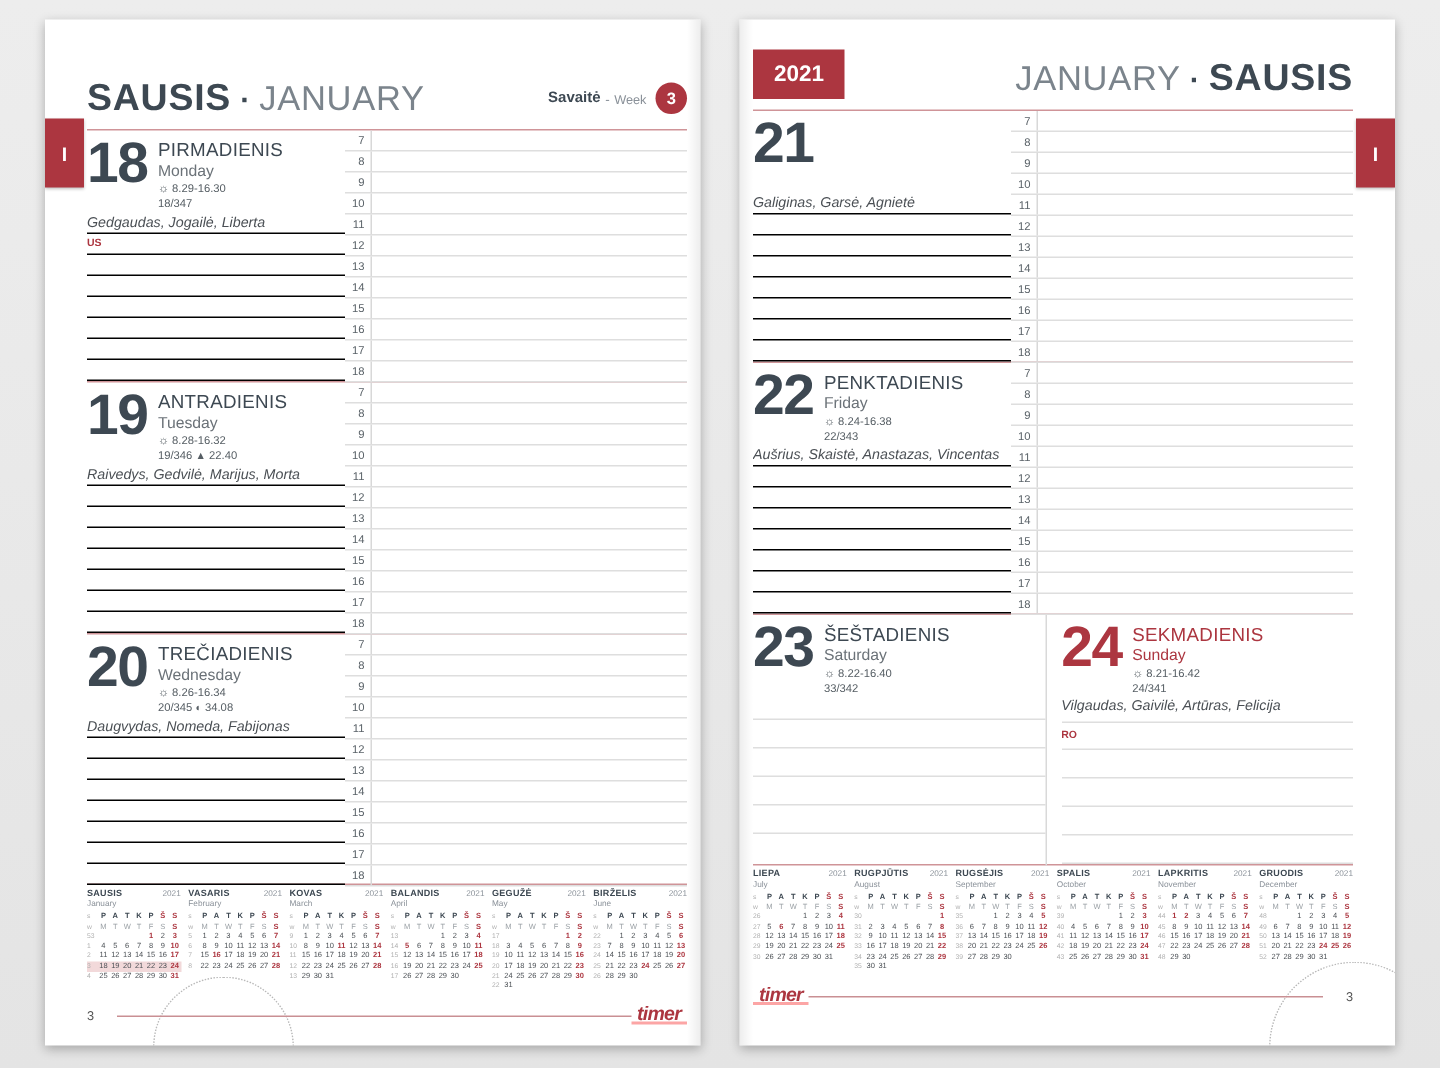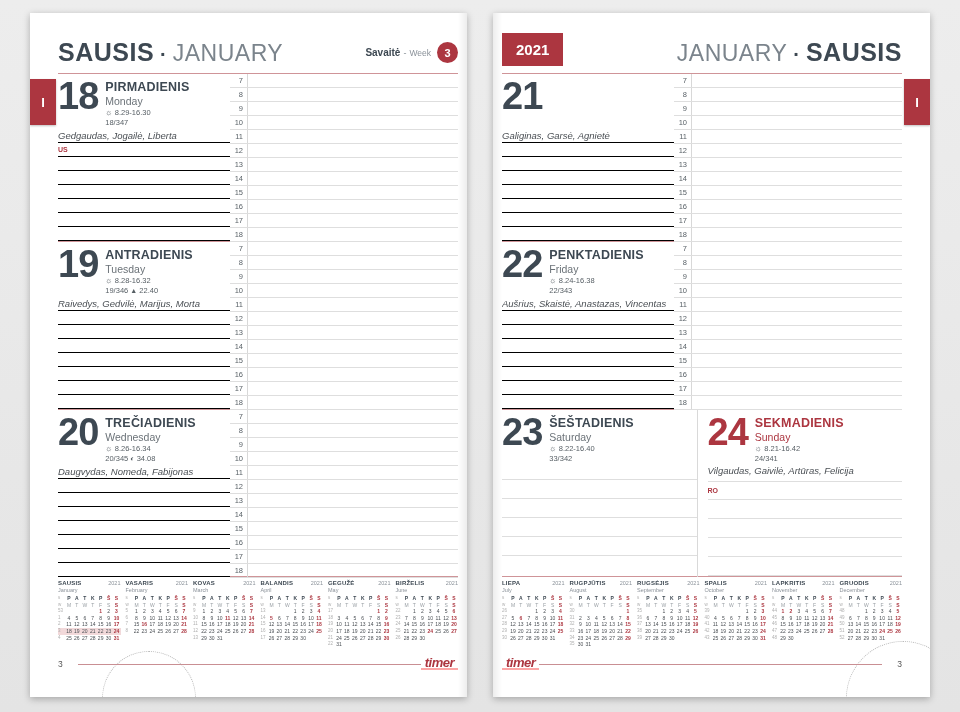--- a/index.html
+++ b/index.html
@@ -3,21 +3,21 @@
 <meta charset="utf-8">
 <style>
   html,body{margin:0;padding:0;}
   body{width:960px;height:712px;background:#e9e9e9;font-family:"Liberation Sans",sans-serif;position:relative;overflow:hidden;}
   .desk{position:absolute;inset:0;background:linear-gradient(#ededed,#e4e4e4);}
   .page{position:absolute;top:13px;width:437px;height:684px;background:#fff;box-shadow:0 2px 7px rgba(0,0,0,.28);overflow:hidden;}
   .page-left{left:30px;}
   .page-right{left:493px;}
   .page-left::after{content:"";position:absolute;top:0;right:0;width:9px;height:100%;background:linear-gradient(to left,rgba(0,0,0,.07),rgba(0,0,0,0));}
   .page-right::after{content:"";position:absolute;top:0;left:0;width:9px;height:100%;background:linear-gradient(to right,rgba(0,0,0,.07),rgba(0,0,0,0));}
-  .inner{position:absolute;inset:0;padding:14px 9px 0 28px;box-sizing:border-box;}
+  .inner{position:absolute;inset:0;padding:27px 9px 0 28px;box-sizing:border-box;}
   .page-right .inner{padding:14px 28px 0 9px;}
 
   
   .hdr{display:flex;align-items:flex-end;justify-content:space-between;height:46px;padding-bottom:6px;box-sizing:border-box;}
   .title{white-space:nowrap;}
   .t-strong{font-size:25px;font-weight:bold;color:#3d4852;letter-spacing:.5px;}
   .t-dot{font-size:20px;color:#3d4852;margin:0 6px;font-weight:bold;}
   .t-light{font-size:23px;color:#7b848c;letter-spacing:.5px;}
   .week-badge{display:flex;align-items:center;margin-bottom:4px;}
   .wb-lt{font-size:10px;font-weight:bold;color:#3d4852;}
@@ -30,21 +30,21 @@
   .tab{position:absolute;top:66px;width:26px;height:46px;background:#ac3640;color:#fff;font-size:13px;font-weight:bold;display:flex;align-items:center;justify-content:center;box-shadow:0 1px 2px rgba(0,0,0,.25);}
   .page-left .tab{left:0;}
   .page-right .tab{right:0;}
 
   
   .day-block{display:flex;height:168px;border-top:1.5px solid #cf9498;box-sizing:border-box;}
   .info-col{width:172px;display:flex;flex-direction:column;box-sizing:border-box;}
   .day-head{height:56px;display:flex;padding-top:6px;box-sizing:border-box;}
   .day-num{font-size:38px;line-height:.85;font-weight:bold;color:#3d4852;letter-spacing:-1px;margin-right:7px;}
   .dn-stack{display:flex;flex-direction:column;}
-  .dn-lt{font-size:12.5px;font-weight:bold;color:#3d4852;letter-spacing:.2px;}
+  .dn-lt{font-size:12.5px;font-weight:normal;color:#3d4852;letter-spacing:.2px;}
   .dn-en{font-size:10.5px;color:#6b7278;margin-top:1px;}
   .dn-sun,.dn-doy{font-size:7.5px;color:#565e64;margin-top:2px;line-height:1;}
   .sun-ic{font-size:8px;}
   .moon-ic{font-size:7px;}
   .info-row{height:14px;border-bottom:1px solid #000000;box-sizing:border-box;overflow:hidden;}
   .nameday{font-size:9.5px;font-style:italic;color:#4a4f54;line-height:13px;white-space:nowrap;}
   .abbr{font-size:7px;font-weight:bold;color:#ac3640;line-height:13px;}
   .hours-col{flex:1;display:flex;flex-direction:column;}
   .hour-row{display:flex;height:14px;border-bottom:1px solid #dedede;box-sizing:border-box;}
   .hour-label{width:18px;font-size:7.5px;color:#5a6268;text-align:right;padding-right:4px;line-height:13px;border-right:1px solid #d8d8d8;box-sizing:border-box;}

